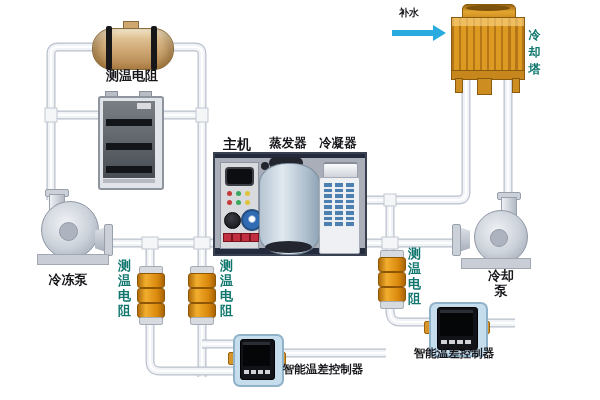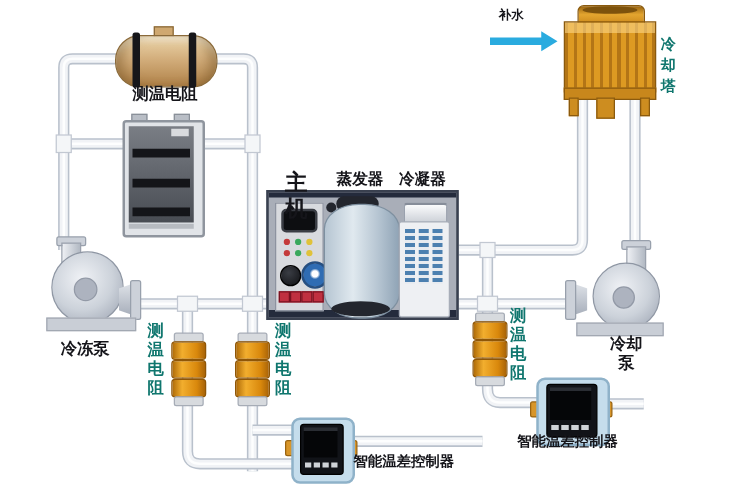--- a/index.html
+++ b/index.html
@@ -212,21 +212,21 @@
     <div class="abs dark" style="left:54px;top:3px;width:34px;height:12px;border-radius:6px;"></div>
     <div class="abs evap" style="left:44px;top:9px;width:59px;height:90px;"></div>
     <div class="abs dark" style="left:50px;top:87px;width:47px;height:12px;border-radius:50%;"></div>
 
     <div class="abs condcyl" style="left:108px;top:8px;width:33px;height:17px;"></div>
     <div class="abs condbody" style="left:104px;top:23px;width:39px;height:75px;"></div>
     <div class="abs grid" style="left:109px;top:29px;width:8px;height:44px;"></div>
     <div class="abs grid" style="left:120px;top:29px;width:8px;height:44px;"></div>
     <div class="abs grid" style="left:131px;top:29px;width:8px;height:44px;"></div>
   </div>
-  <div class="lbl" style="left:221px;top:136px;width:32px;font-size:18px;z-index:3;">主机</div>
+  <div class="lbl" style="left:221px;top:136px;width:32px;font-size:14px;z-index:3;">主机</div>
   <div class="lbl" style="left:267px;top:136px;width:42px;font-size:12.5px;z-index:3;">蒸发器</div>
   <div class="lbl" style="left:317px;top:136px;width:42px;font-size:12.5px;z-index:3;">冷凝器</div>
 
   <div class="abs comp" style="left:0;top:0;">
     <div class="abs towertop" style="left:462px;top:4px;width:52px;height:15px;"></div>
     <div class="abs" style="left:466px;top:5px;width:44px;height:6px;border-radius:50%;background:#7d520c;"></div>
     <div class="abs towerbody" style="left:451px;top:17px;width:72px;height:55px;"></div>
     <div class="abs towerbase" style="left:451px;top:70px;width:72px;height:8px;"></div>
     <div class="abs leg" style="left:455px;top:78px;width:6px;height:13px;"></div>
     <div class="abs leg" style="left:477px;top:78px;width:13px;height:15px;"></div>

